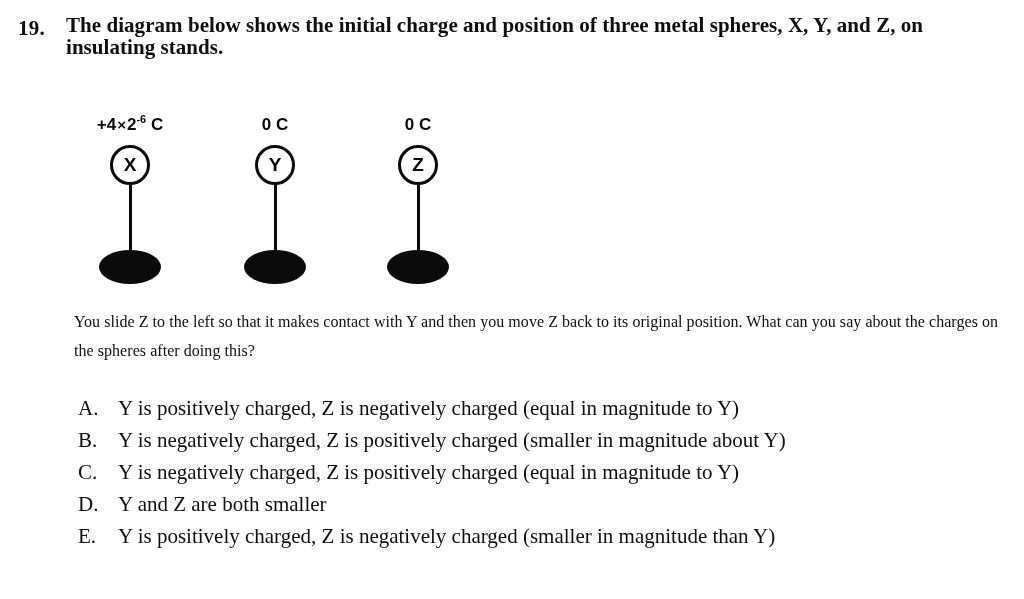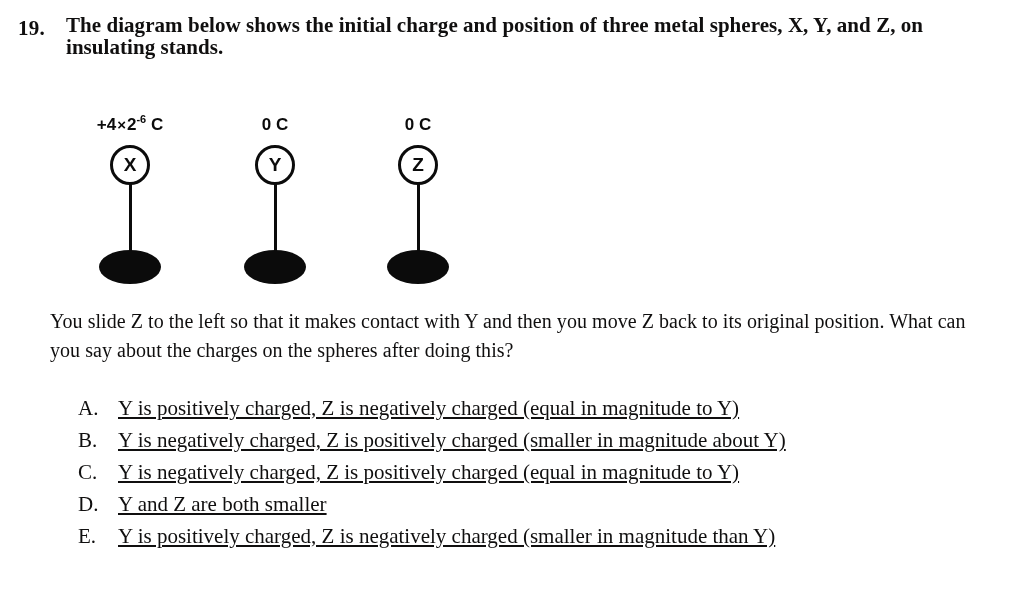--- a/index.html
+++ b/index.html
@@ -132,24 +132,24 @@
     left: 3px;
     bottom: 2px;
     width: 56px;
     height: 4px;
     background: #0b0b0b;
   }
 
   
   .followup {
     position: absolute;
-    left: 50px;
+    left: 74px;
     top: 307px;
     width: 930px;
-    font-size: 20px;
+    font-size: 16px;
     line-height: 29px;
     letter-spacing: 0.05px;
   }
 
   
   .choices {
     position: absolute;
     left: 78px;
     top: 392px;
     width: 900px;
@@ -160,21 +160,20 @@
     font-size: 21px;
     line-height: 32px;
   }
   .choice-letter {
     flex: 0 0 auto;
     width: 40px;
   }
   .choice-text {
     flex: 1 1 auto;
     white-space: nowrap;
-    text-decoration: underline;
   }
 </style>
 </head>
 <body>
 
 <div class="question">
   <div class="q-number">19.</div>
   <div class="q-text">The diagram below shows the initial charge and position of three metal spheres, X, Y, and Z, on insulating stands.</div>
 </div>
 

